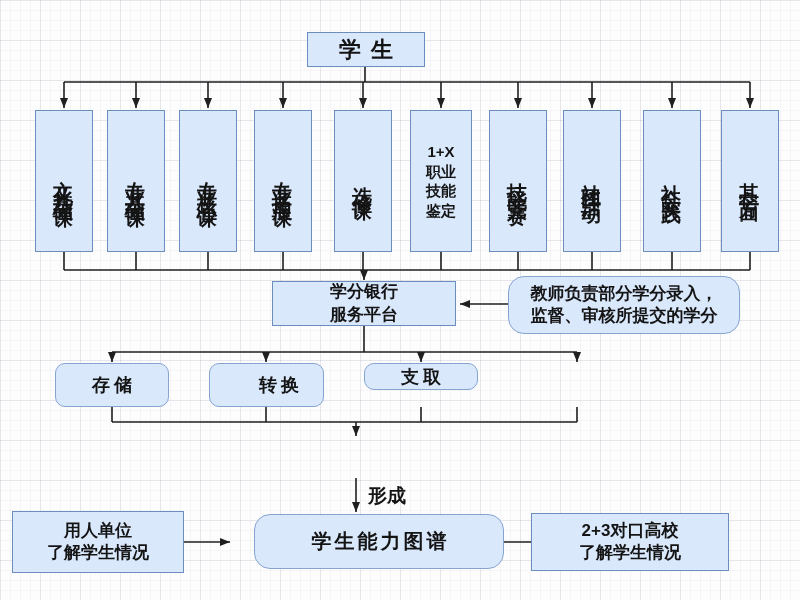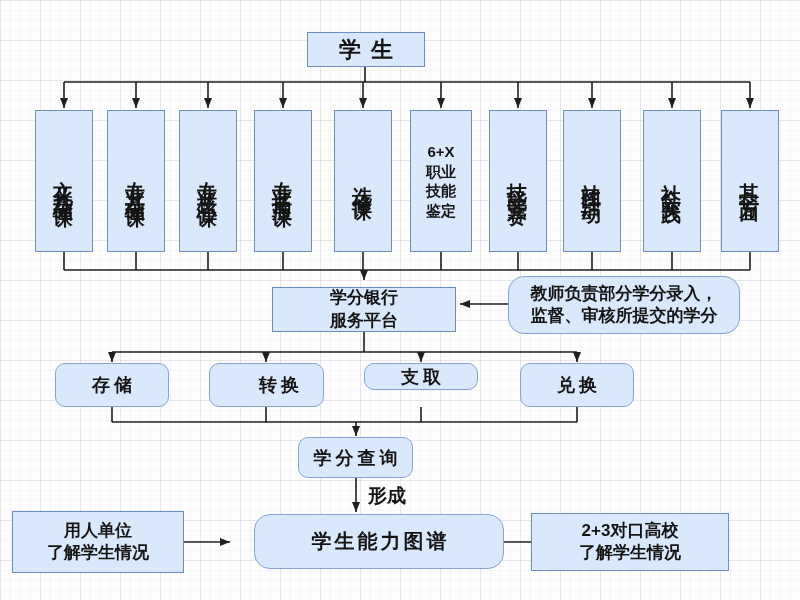--- a/index.html
+++ b/index.html
@@ -83,41 +83,39 @@
     </g>
   </svg>
 
   <div class="node student-label" style="left:307px;top:32px;width:118px;height:35px;">学生</div>
 
   <div class="node vlabel" style="left:35px;top:110px;width:58px;height:142px;">文化基础课</div>
   <div class="node vlabel" style="left:107px;top:110px;width:58px;height:142px;">专业基础课</div>
   <div class="node vlabel" style="left:179px;top:110px;width:58px;height:142px;">专业核心课</div>
   <div class="node vlabel" style="left:254px;top:110px;width:58px;height:142px;">专业拓展课</div>
   <div class="node vlabel" style="left:334px;top:110px;width:58px;height:142px;">选修课</div>
-  <div class="node hsmall" style="left:410px;top:110px;width:62px;height:142px;">6+X
+  <div class="node hsmall" style="left:410px;top:110px;width:62px;height:142px;">1+X
 职业
 技能
 鉴定</div>
   <div class="node vlabel" style="left:489px;top:110px;width:58px;height:142px;">技能竞赛</div>
   <div class="node vlabel" style="left:563px;top:110px;width:58px;height:142px;">社团活动</div>
   <div class="node vlabel" style="left:643px;top:110px;width:58px;height:142px;">社会实践</div>
   <div class="node vlabel" style="left:721px;top:110px;width:58px;height:142px;">其它方面</div>
 
-  <div class="node twoline" style="left:272px;top:287px;width:184px;height:45px;">学分银行
+  <div class="node twoline" style="left:272px;top:281px;width:184px;height:45px;">学分银行
 服务平台</div>
 
   <div class="node biground twoline" style="left:508px;top:276px;width:232px;height:58px;">教师负责部分学分录入，
 监督、审核所提交的学分</div>
 
   <div class="node rounded oplabel" style="left:55px;top:363px;width:114px;height:44px;">存储</div>
   <div class="node rounded oplabel" style="left:209px;top:363px;width:115px;height:44px;padding-left:25px;">转换</div>
   <div class="node rounded oplabel" style="left:364px;top:363px;width:114px;height:27px;">支取</div>
-  <div class="node rounded oplabel" style="left:520px;top:363px;width:114px;height:44px;">兑换</div>
 
-  <div class="node rounded oplabel" style="left:298px;top:437px;width:115px;height:41px;">学分查询</div>
 
   <div class="label-free" style="left:368px;top:483px;">形成</div>
 
   <div class="node biground map-label" style="left:232px;top:514px;width:250px;height:55px;">学生能力图谱</div>
 
   <div class="node twoline" style="left:12px;top:511px;width:172px;height:62px;">用人单位
 了解学生情况</div>
 
   <div class="node twoline" style="left:531px;top:513px;width:198px;height:58px;">2+3对口高校
 了解学生情况</div>

